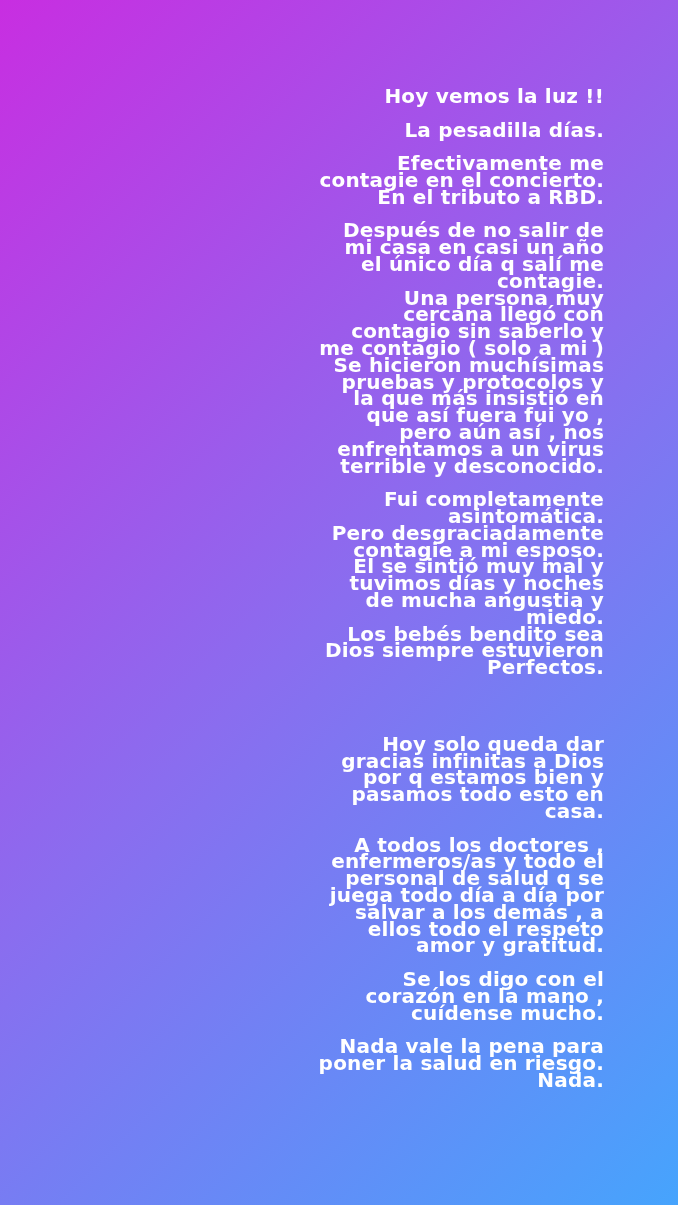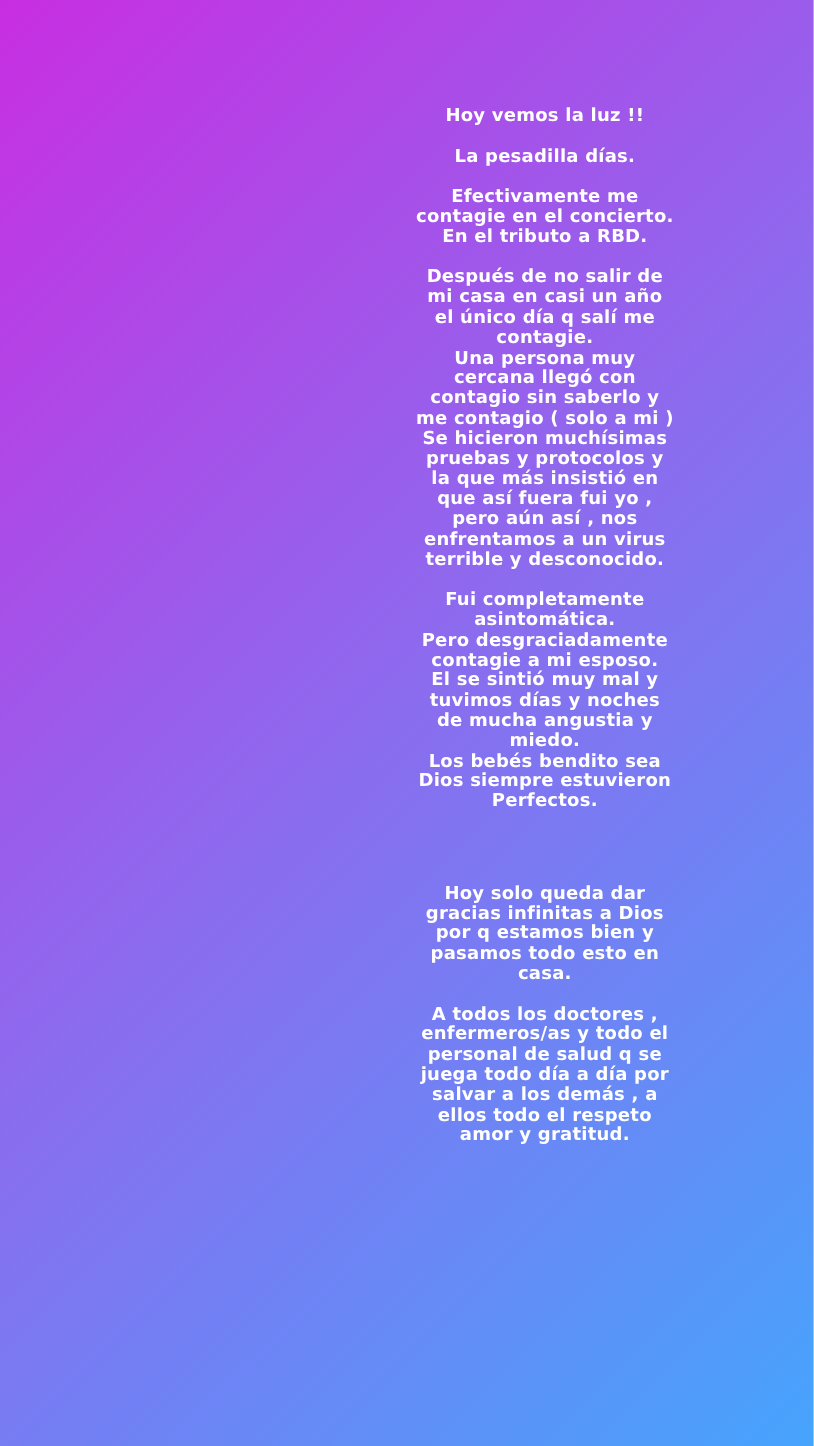--- a/index.html
+++ b/index.html
@@ -12,24 +12,24 @@
     overflow: hidden;
     position: relative;
     background: linear-gradient(135deg, #c82ee1 0%, #8a6def 50%, #46a4fd 100%);
     font-family: "DejaVu Sans", "Liberation Sans", sans-serif;
   }
   .text-block {
     position: absolute;
     top: 88px;
     right: 74px;
     width: 300px;
-    text-align: center;
+    text-align: right;
     color: #ffffff;
     font-weight: 700;
-    font-size: 15px;
+    font-size: 20px;
     line-height: 16.8px;
     letter-spacing: 0.2px;
   }
   .text-block p {
     margin: 0 0 16.8px 0;
     white-space: pre-line;
   }
   .text-block p.gap-xl {
     margin-top: 60px;
   }
@@ -78,14 +78,20 @@
 por q estamos bien y
 pasamos todo esto en
 casa.</p>
     <p>A todos los doctores ,
 enfermeros/as y todo el
 personal de salud q se
 juega todo día a día por
 salvar a los demás , a
 ellos todo el respeto
 amor y gratitud.</p>
+    <p>Se los digo con el
+corazón en la mano ,
+cuídense mucho.</p>
+    <p>Nada vale la pena para
+poner la salud en riesgo.
+Nada.</p>
   </div>
 </div>
 
 </body></html>

